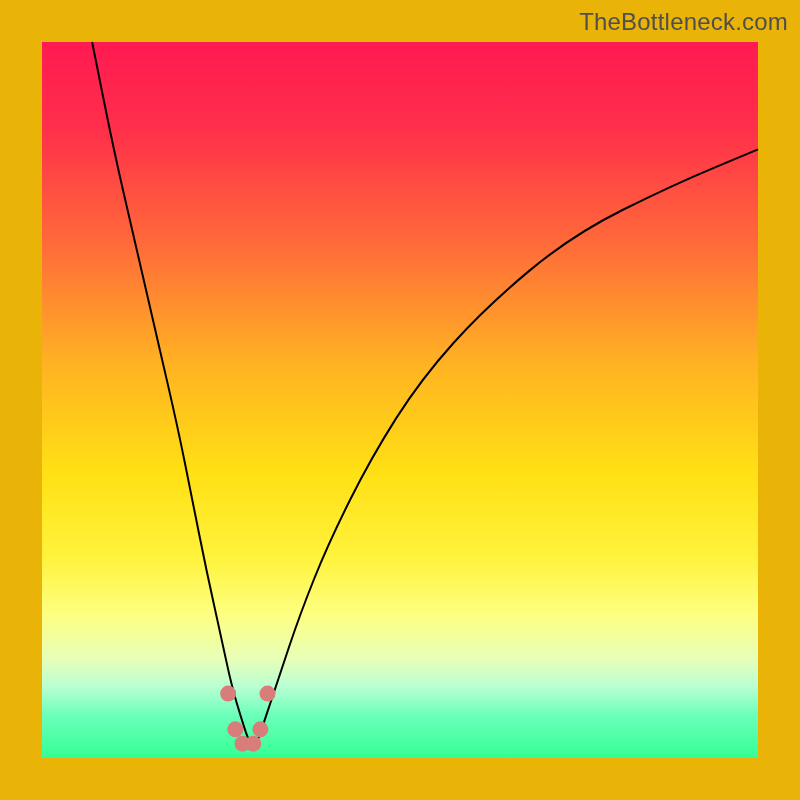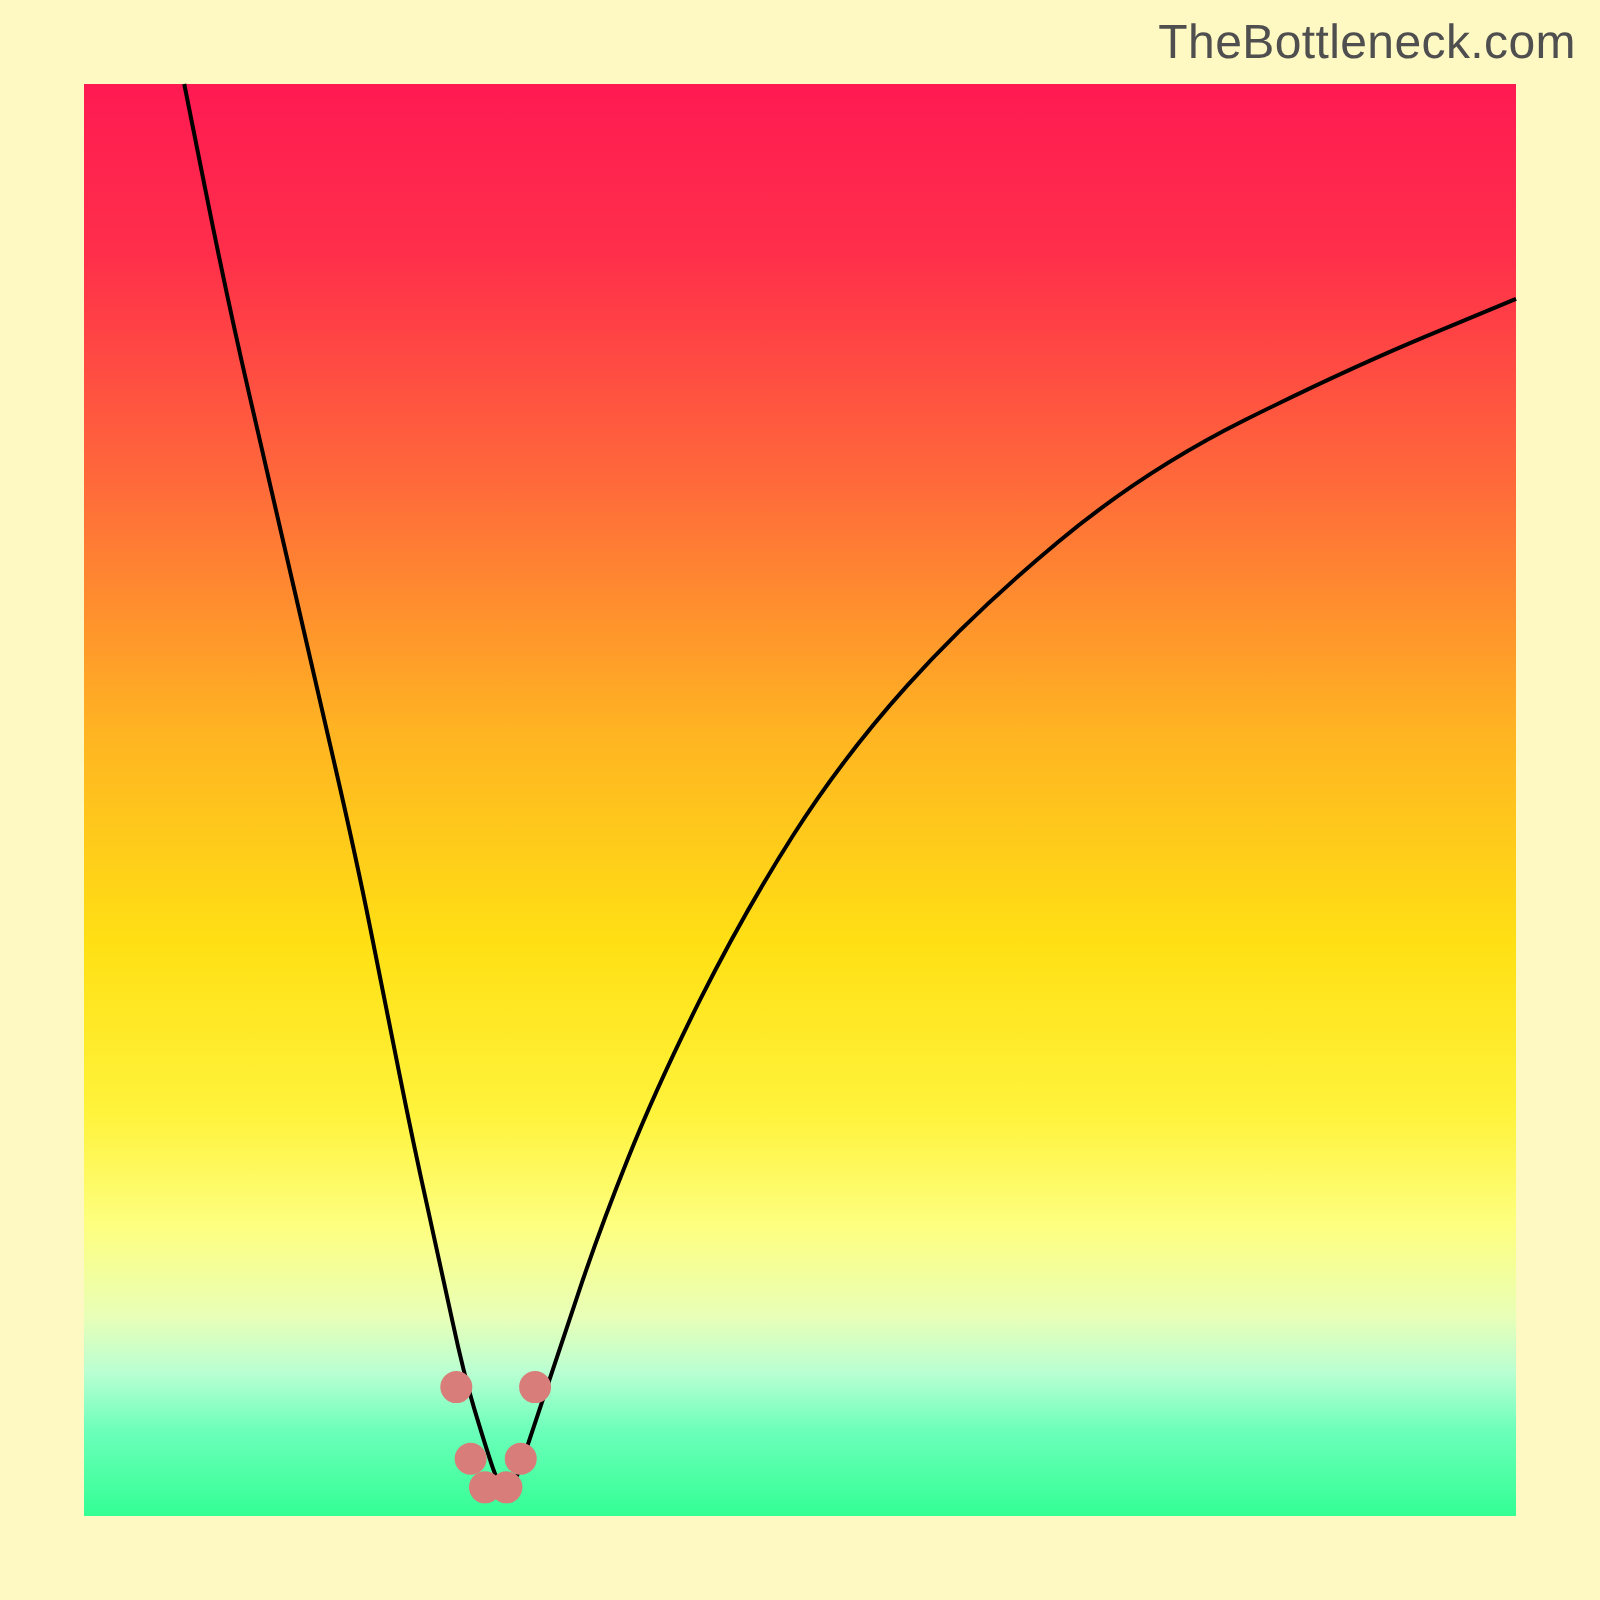--- a/index.html
+++ b/index.html
@@ -10,21 +10,21 @@
     background: #000;
     overflow: hidden;
     font-family: Arial, Helvetica, sans-serif;
   }
   .frame {
     position: absolute;
     left: 0;
     top: 0;
     width: 800px;
     height: 800px;
-    background: #fef9c3;
+    background: #eab308;
   }
   .plot {
     position: absolute;
     left: 42px;
     top: 42px;
     width: 716px;
     height: 716px;
     
   }
   .watermark {

